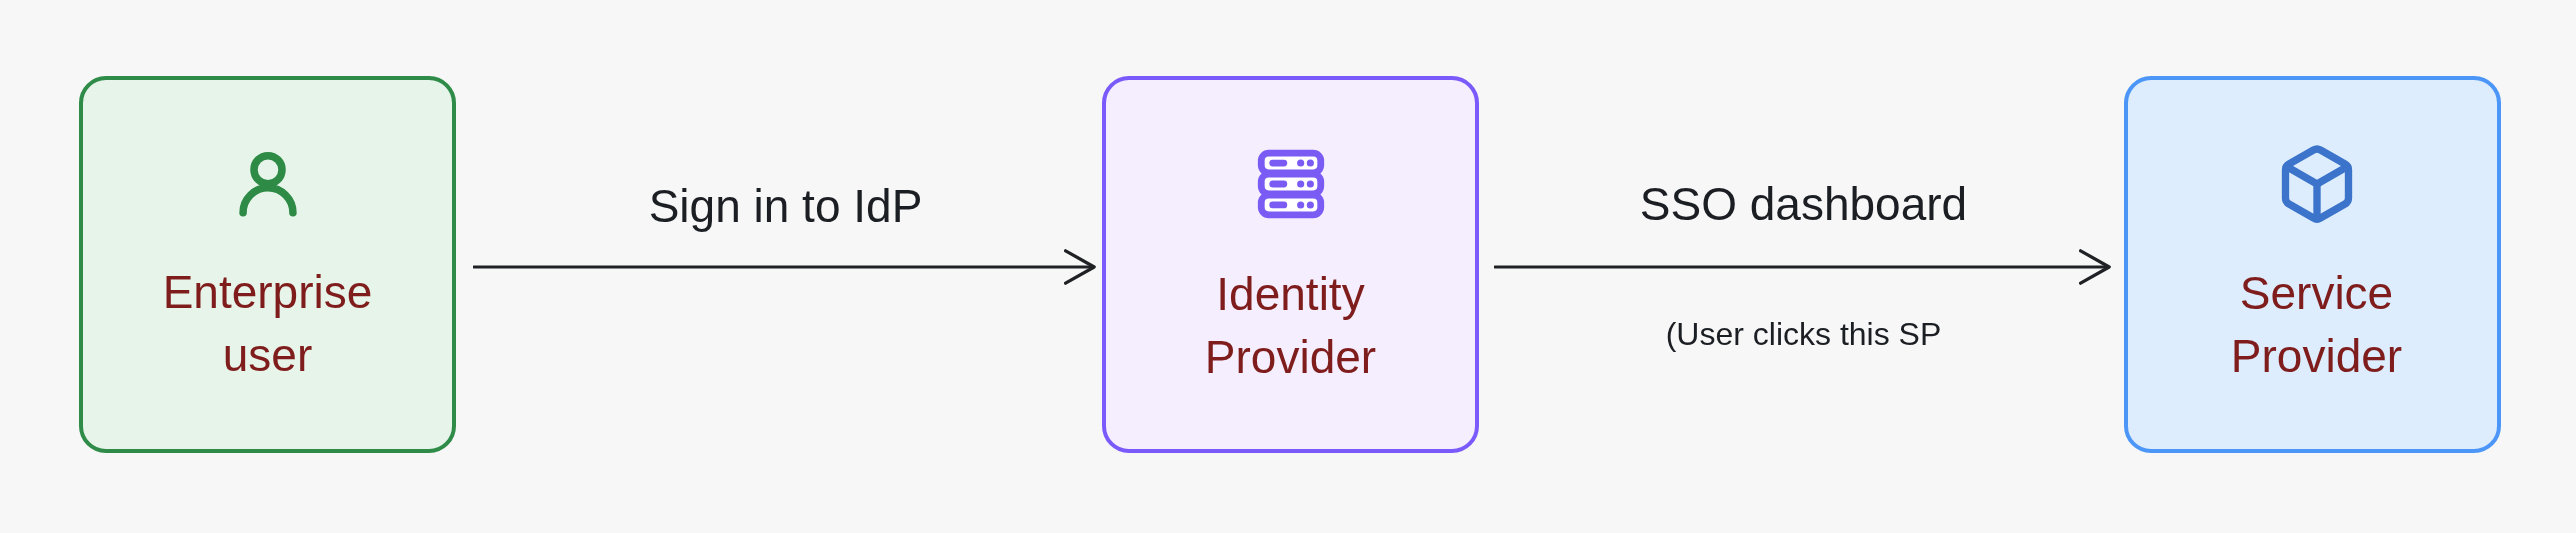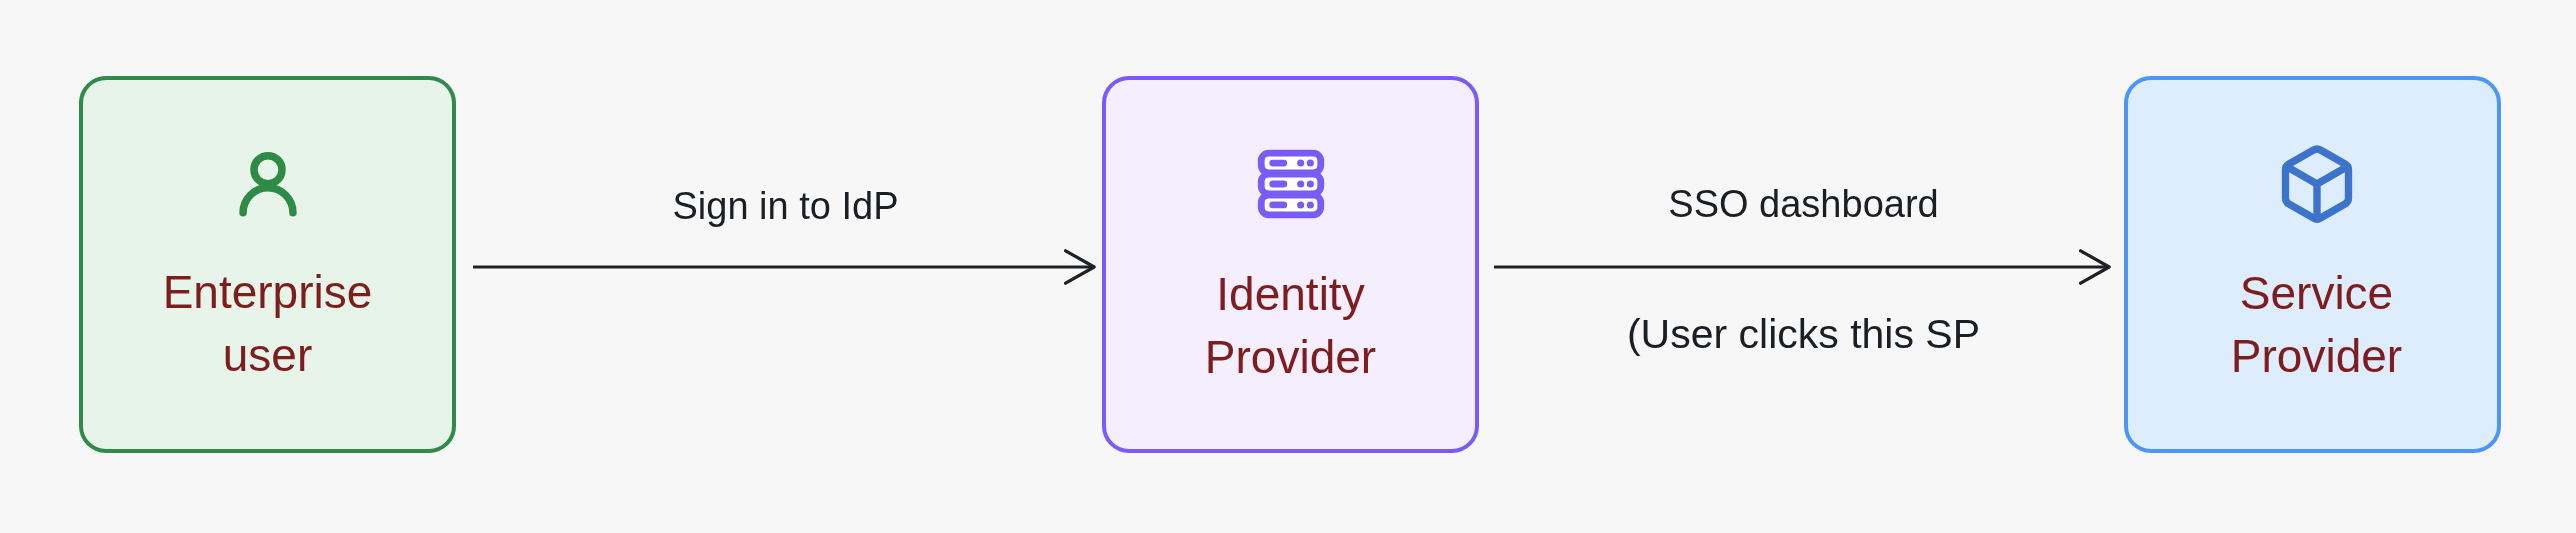--- a/index.html
+++ b/index.html
@@ -24,27 +24,27 @@
   .node-0{left:79px;}
   .node-1{left:1102px;}
   .node-2{left:2124px;padding-left:8px;}
   .icon{display:block;line-height:0;color:var(--icon);}
   .node-label{
     font-size:46px;line-height:63px;font-weight:500;
     text-align:center;width:267px;color:#7f1d1d;
   }
   .edge-label{
     position:absolute;text-align:center;
-    font-size:38px;line-height:51px;color:#1b1e23;
+    font-size:46px;line-height:51px;color:#1b1e23;
   }
   .edge-label-1{left:473px;width:625px;top:181px;}
   .edge-label-2{left:1494px;width:619px;top:179px;}
   .edge-note{
     position:absolute;left:1494px;width:619px;top:301px;
-    text-align:center;font-size:41px;line-height:67px;color:#1b1e23;
+    text-align:center;font-size:32px;line-height:67px;color:#1b1e23;
   }
   .arrow{position:absolute;top:246px;}
   .arrow-1{left:473px;}
   .arrow-2{left:1494px;}
 </style>
 </head>
 <body style="background: rgb(246, 247, 246);">
 
 <div class="canvas">
 

